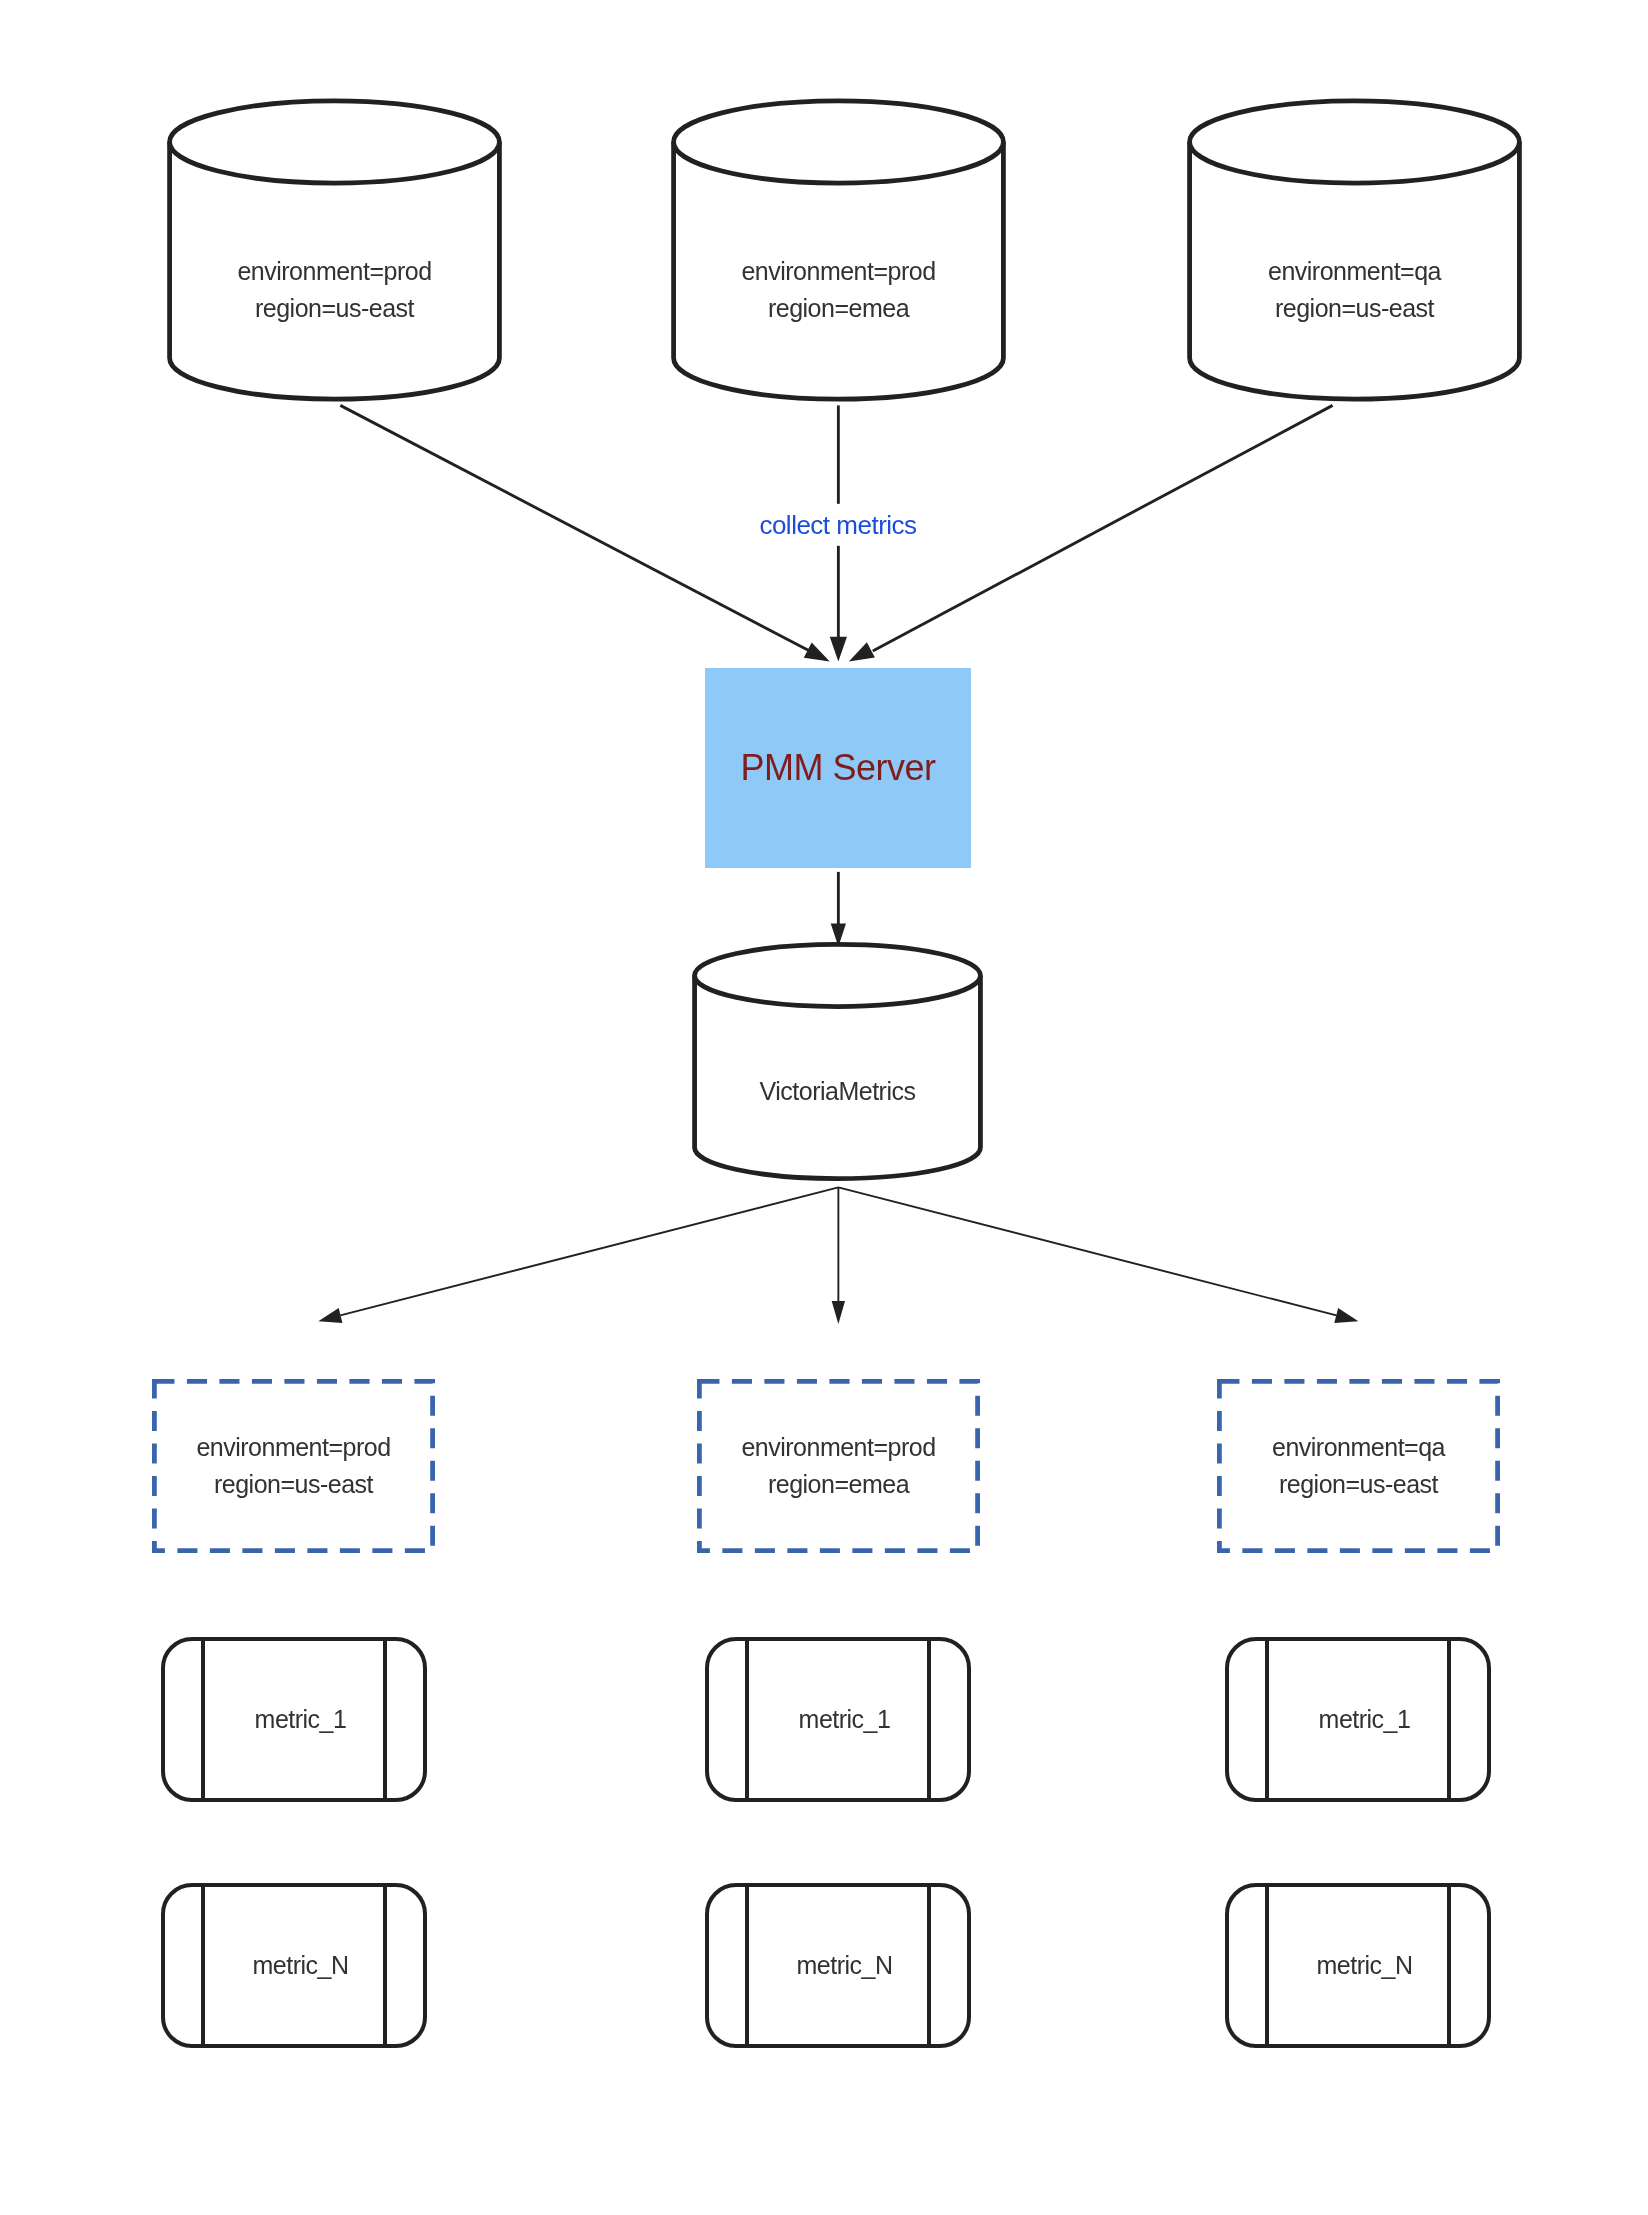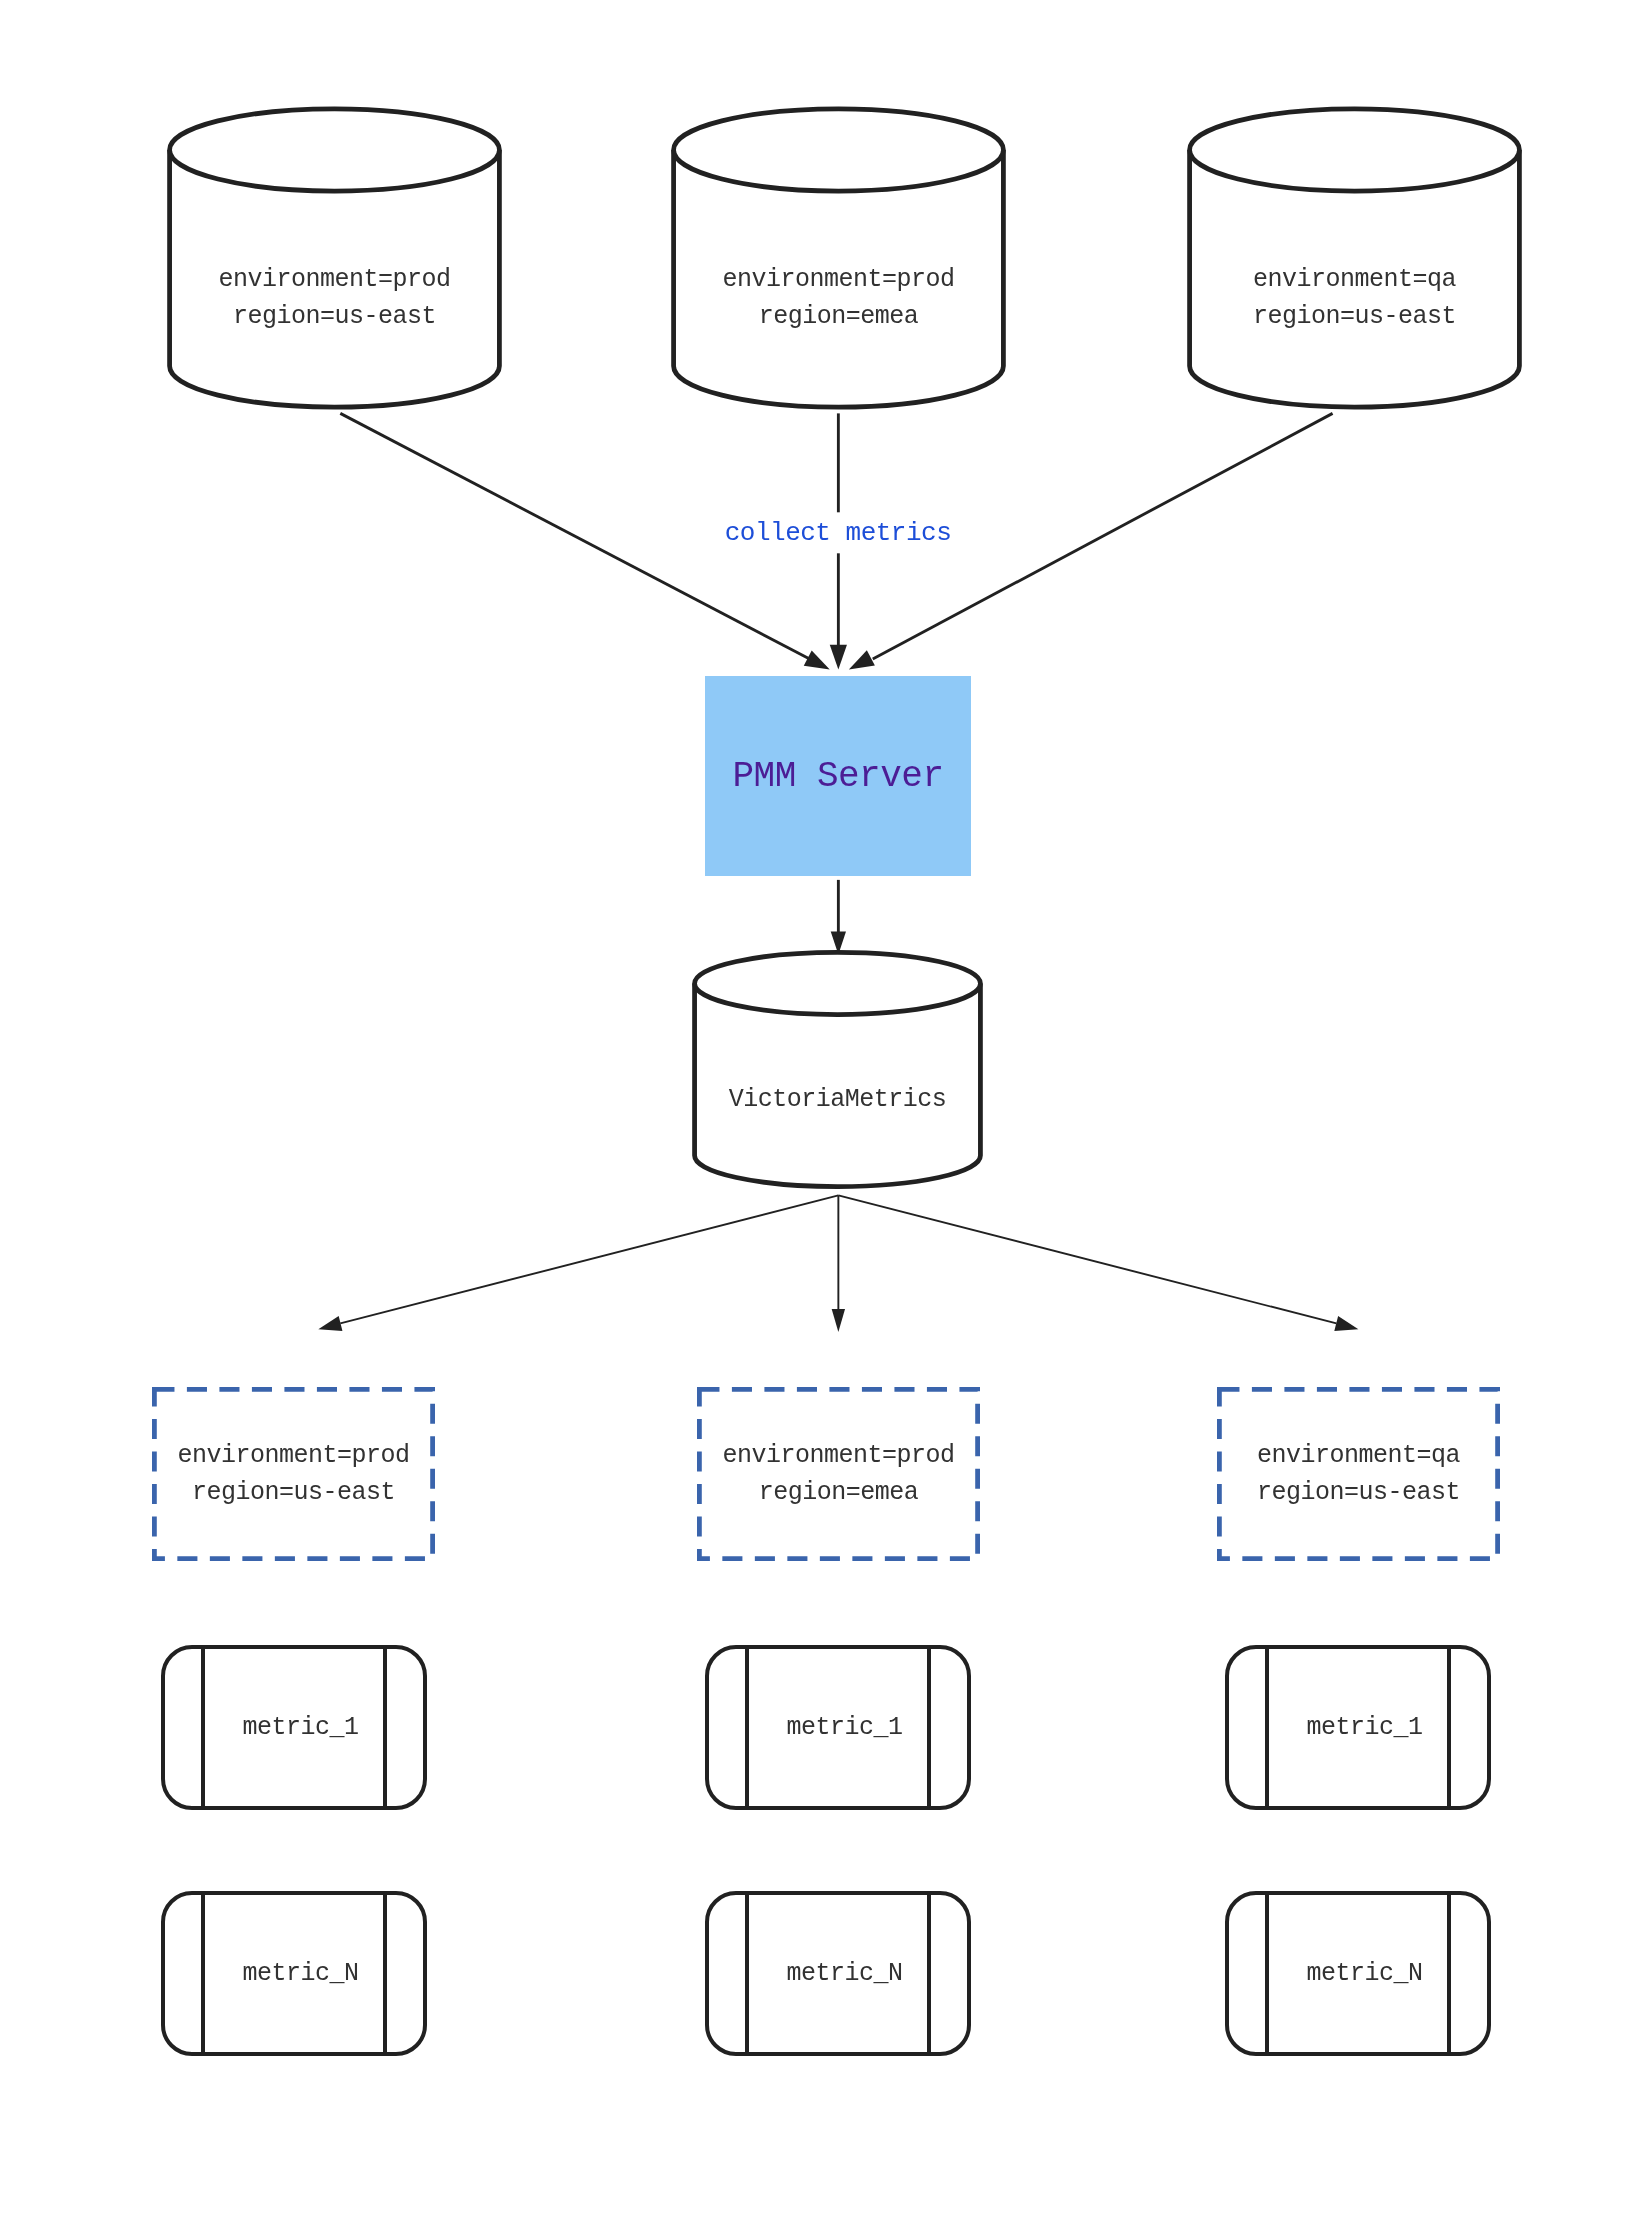--- a/index.html
+++ b/index.html
@@ -1,24 +1,23 @@
 <!DOCTYPE html>
 <html><head>
 <meta charset="utf-8">
 <style>
   html, body { margin: 0; padding: 0; background: #ffffff; }
   .canvas {
     position: relative;
     width: 1649px;
     height: 2076px;
     background: #ffffff;
-    font-family: Liberation Mono, monospace;
+    font-family: Liberation Sans, sans-serif;
     color: #323232;
     overflow: hidden;
-    margin-top: 8px;
   }
   .abs { position: absolute; }
   svg { display: block; }
 
   
   .connectors { position: absolute; left: 0; top: 0; pointer-events: none; }
   .connectors line { stroke: #212121; }
   .connectors polygon { fill: #212121; stroke: none; }
 
   
@@ -30,21 +29,21 @@
     text-align: center; font-size: 25px; line-height: 1.5; letter-spacing: -0.5px;
   }
   .cyl.src .label { top: 88px; bottom: 7.6px; }
   .cyl.store .label { top: 65px; bottom: 3.8px; }
 
   
   .server {
     position: absolute;
     background: #8fc9f7;
     display: flex; align-items: center; justify-content: center;
-    font-size: 36px; color: #4c1d95; letter-spacing: -0.5px;
+    font-size: 36px; color: #7f1d1d; letter-spacing: -0.5px;
   }
 
   
   .edge-label {
     position: absolute;
     transform: translate(-50%, -50%);
     background: #ffffff;
     padding: 5.7px 11.5px;
     font-size: 26px; letter-spacing: -0.5px;
     color: #1d4ed8;

